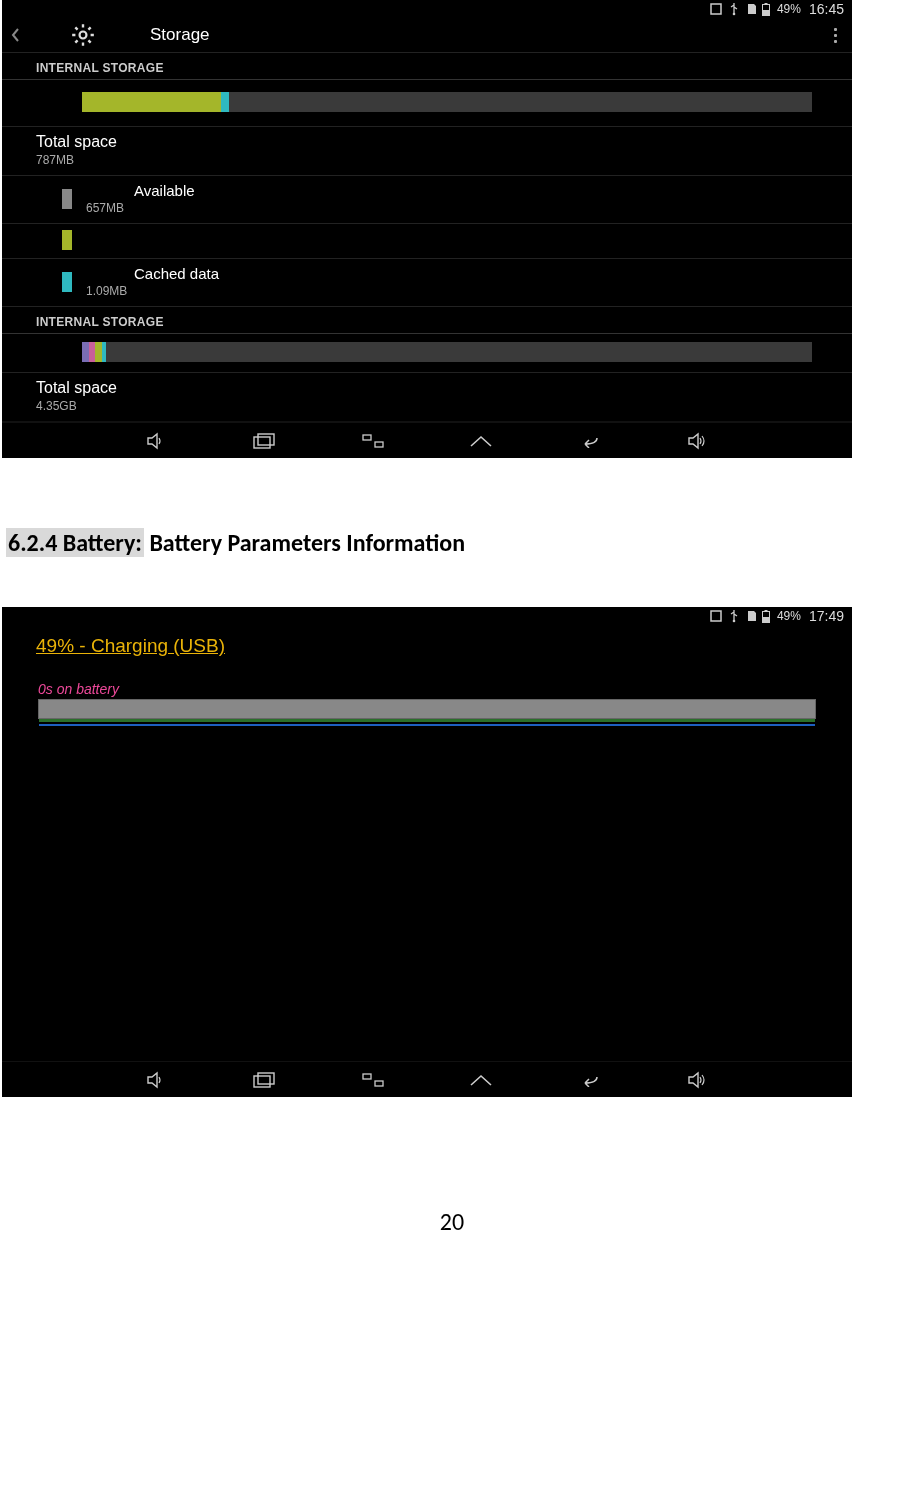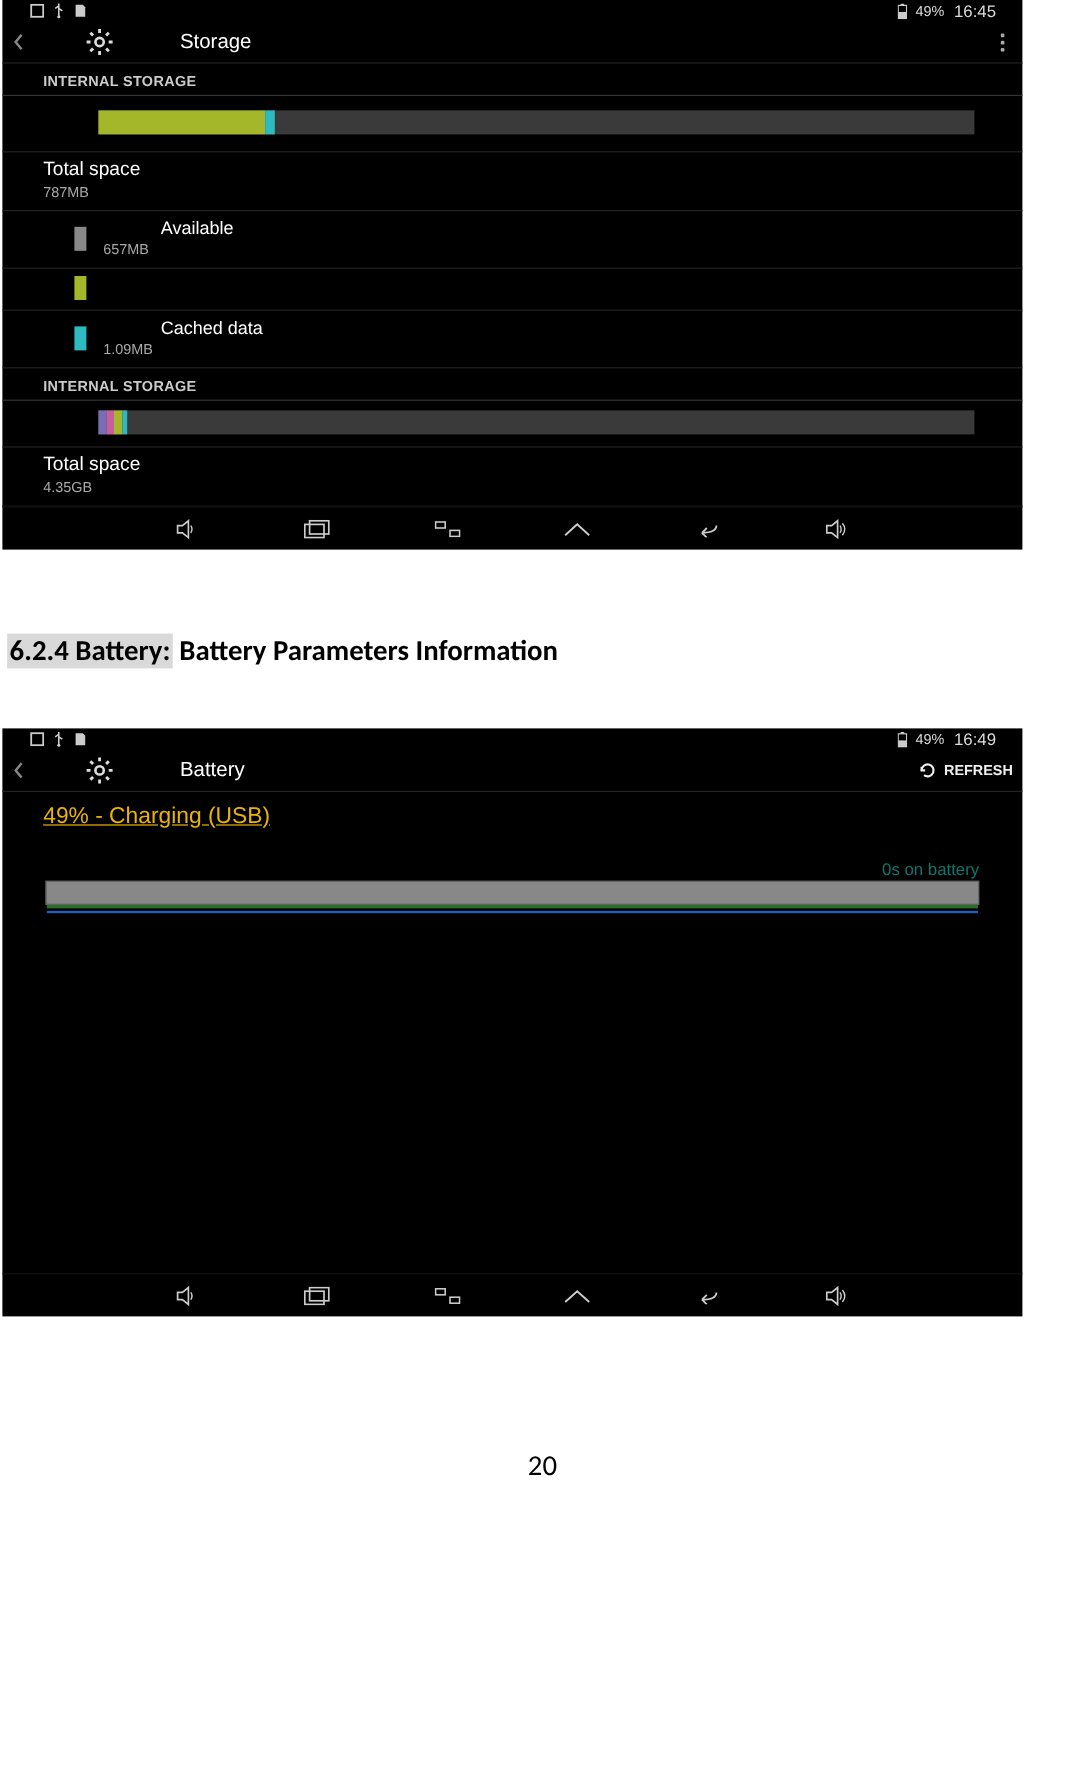--- a/index.html
+++ b/index.html
@@ -1,18 +1,18 @@
 <!DOCTYPE html>
 <html><head>
 <meta charset="utf-8">
 <style>
   * { margin: 0; padding: 0; box-sizing: border-box; }
   body { width: 904px; background: #fff; font-family: "Helvetica Neue", Arial, sans-serif; }
   .screenshot { width: 850px; margin: 0 0 0 2px; background: #000; color: #fff; position: relative; }
-  .statusbar { display: flex; justify-content: space-between; align-items: center; padding: 1px 22px; font-size: 12px; color: #ddd; }
+  .statusbar { display: flex; justify-content: flex-end; align-items: center; padding: 1px 8px; font-size: 12px; color: #ddd; }
   .statusbar .left, .statusbar .right { display: flex; align-items: center; gap: 4px; }
   .status-icon { width: 14px; height: 14px; display: inline-flex; align-items: center; justify-content: center; }
   .actionbar { display: flex; align-items: center; padding: 4px 8px; border-bottom: 1px solid #222; gap: 48px; }
   .back-caret { color: #888; font-size: 18px; margin-right: 2px; }
   .gear-icon { width: 26px; height: 26px; display: flex; align-items: center; justify-content: center; }
   .title { font-size: 17px; font-weight: 400; margin-left: 6px; flex: 1; color: #fff; }
   .overflow { width: 18px; height: 22px; display: flex; flex-direction: column; justify-content: center; align-items: center; gap: 3px; }
   .overflow span { width: 3px; height: 3px; background: #aaa; border-radius: 1px; }
   .refresh { display: flex; align-items: center; gap: 6px; font-size: 12px; font-weight: bold; color: #eee; }
   .section-header { font-size: 12px; font-weight: bold; color: #ccc; letter-spacing: 0.3px; padding: 8px 16px 4px 34px; border-bottom: 1px solid #333; }
@@ -26,21 +26,21 @@
   .swatch { width: 10px; height: 20px; margin-right: 14px; }
   .subrow .textcol .label { font-size: 15px; color: #fff; margin-left: 48px; }
   .subrow .textcol .sub { font-size: 12px; color: #aaa; margin-top: 2px; }
   .navbar { height: 36px; display: flex; align-items: center; justify-content: space-around; padding: 0 100px; border-top: 1px solid #111; }
   .nav-btn { width: 28px; height: 22px; display: flex; align-items: center; justify-content: center; color: #ccc; }
   .doc-heading { margin: 70px 0 0 6px; font-size: 24px; font-weight: bold; font-family: Calibri, Arial, sans-serif; color: #000; }
   .doc-heading .hl { background: #d9d9d9; padding: 0 2px; }
   .spacer { height: 50px; }
   .battery-status { padding: 10px 34px; font-size: 19px; color: #eab308; text-decoration: underline; }
   .battery-graph-wrap { padding: 14px 36px 4px 36px; }
-  .graph-label { text-align: right; font-size: 14px; color: #0f766e; margin-bottom: 2px; text-shadow: 0 1px 1px #000; }
+  .graph-label { text-align: left; font-size: 14px; color: #ec4899; margin-bottom: 2px; text-shadow: 0 1px 1px #000; font-style: italic; }
   .graph-bar { height: 20px; background: #888; border: 1px solid #666; position: relative; }
   .graph-line { position: absolute; left: 0; right: 0; height: 3px; }
   .page-num { text-align: center; font-size: 24px; font-family: Calibri, Arial, sans-serif; margin-top: 110px; padding-bottom: 20px;}
   svg { display: block; }
 </style>
 </head>
 <body>
 
 <div class="screenshot">
 
@@ -213,45 +213,24 @@
     </div>
     <div class="right">
       <span class="status-icon">
         <svg width="8" height="13" viewBox="0 0 8 13">
             <rect x="0.5" y="1.5" width="7" height="11" fill="none" stroke="#ccc"></rect>
             <rect x="2.5" y="0" width="3" height="1.5" fill="#ccc"></rect>
             <rect x="0.5" y="7" width="7" height="5.5" fill="#ccc"></rect>
           </svg>
       </span>
       <span>49%</span>
-      <span style="font-size:14px;margin-left:4px;">16:49</span>
-    </div>
-  </div>
-
-  <div class="actionbar">
-    <span class="back-caret">
-      <svg width="10" height="16" viewBox="0 0 10 16">
-          <path d="M8 2 L3 8 L8 14" stroke="#888" stroke-width="2" fill="none"></path>
-        </svg>
-    </span>
-    <span class="gear-icon">
-      <svg width="26" height="26" viewBox="0 0 24 24">
-          <circle cx="12" cy="12" r="3.2" fill="none" stroke="#ddd" stroke-width="2"></circle>
-          <path d="M12 2 L12 5 M12 19 L12 22 M2 12 L5 12 M19 12 L22 12 M4.9 4.9 L7 7 M17 17 L19.1 19.1 M4.9 19.1 L7 17 M17 7 L19.1 4.9" stroke="#ddd" stroke-width="2.2"></path>
-        </svg>
-    </span>
-    <span class="title">Battery</span>
-    <span class="refresh">
-      <svg width="16" height="16" viewBox="0 0 16 16">
-          <path d="M3 8 A5 5 0 1 1 5 12" fill="none" stroke="#eee" stroke-width="1.8"></path>
-          <path d="M3 5 L3 8 L6 8" fill="none" stroke="#eee" stroke-width="1.8"></path>
-        </svg>
-      <span>REFRESH</span>
-    </span>
-  </div>
+      <span style="font-size:14px;margin-left:4px;">17:49</span>
+    </div>
+  </div>
+
 
   <div class="battery-status">49% - Charging (USB)</div>
 
   <div class="battery-graph-wrap">
     <div class="graph-label">0s on battery</div>
     <div class="graph-bar">
       <div class="graph-line" style="bottom:-4px;background:#2a6e2a;"></div>
       <div class="graph-line" style="bottom:-8px;background:#1d5fbf;height:2px;"></div>
     </div>
   </div>

